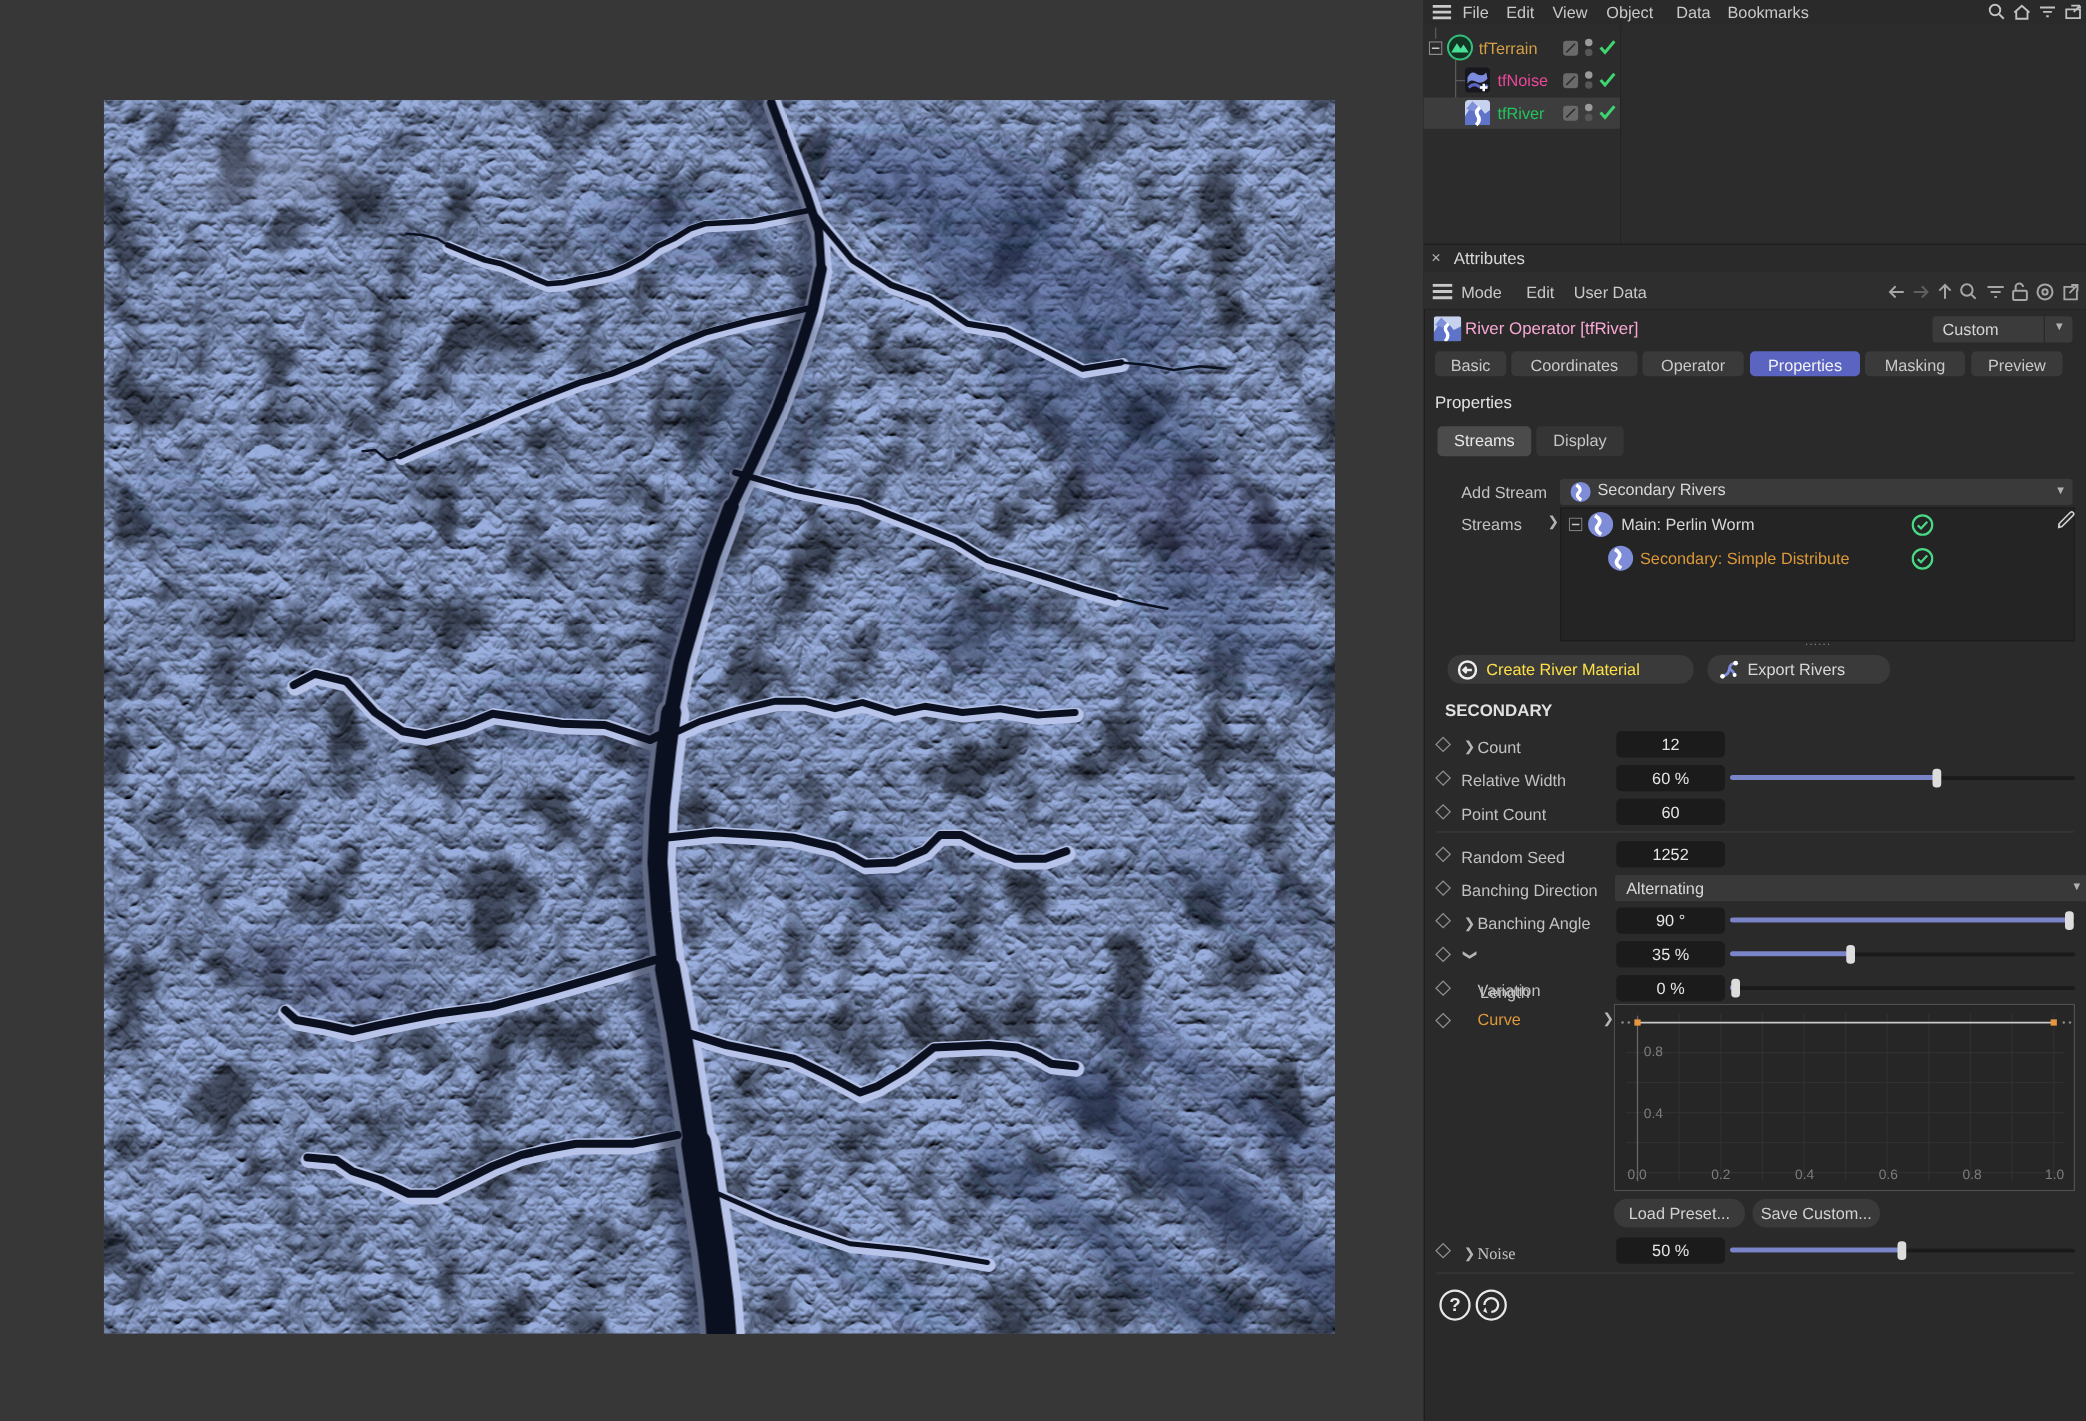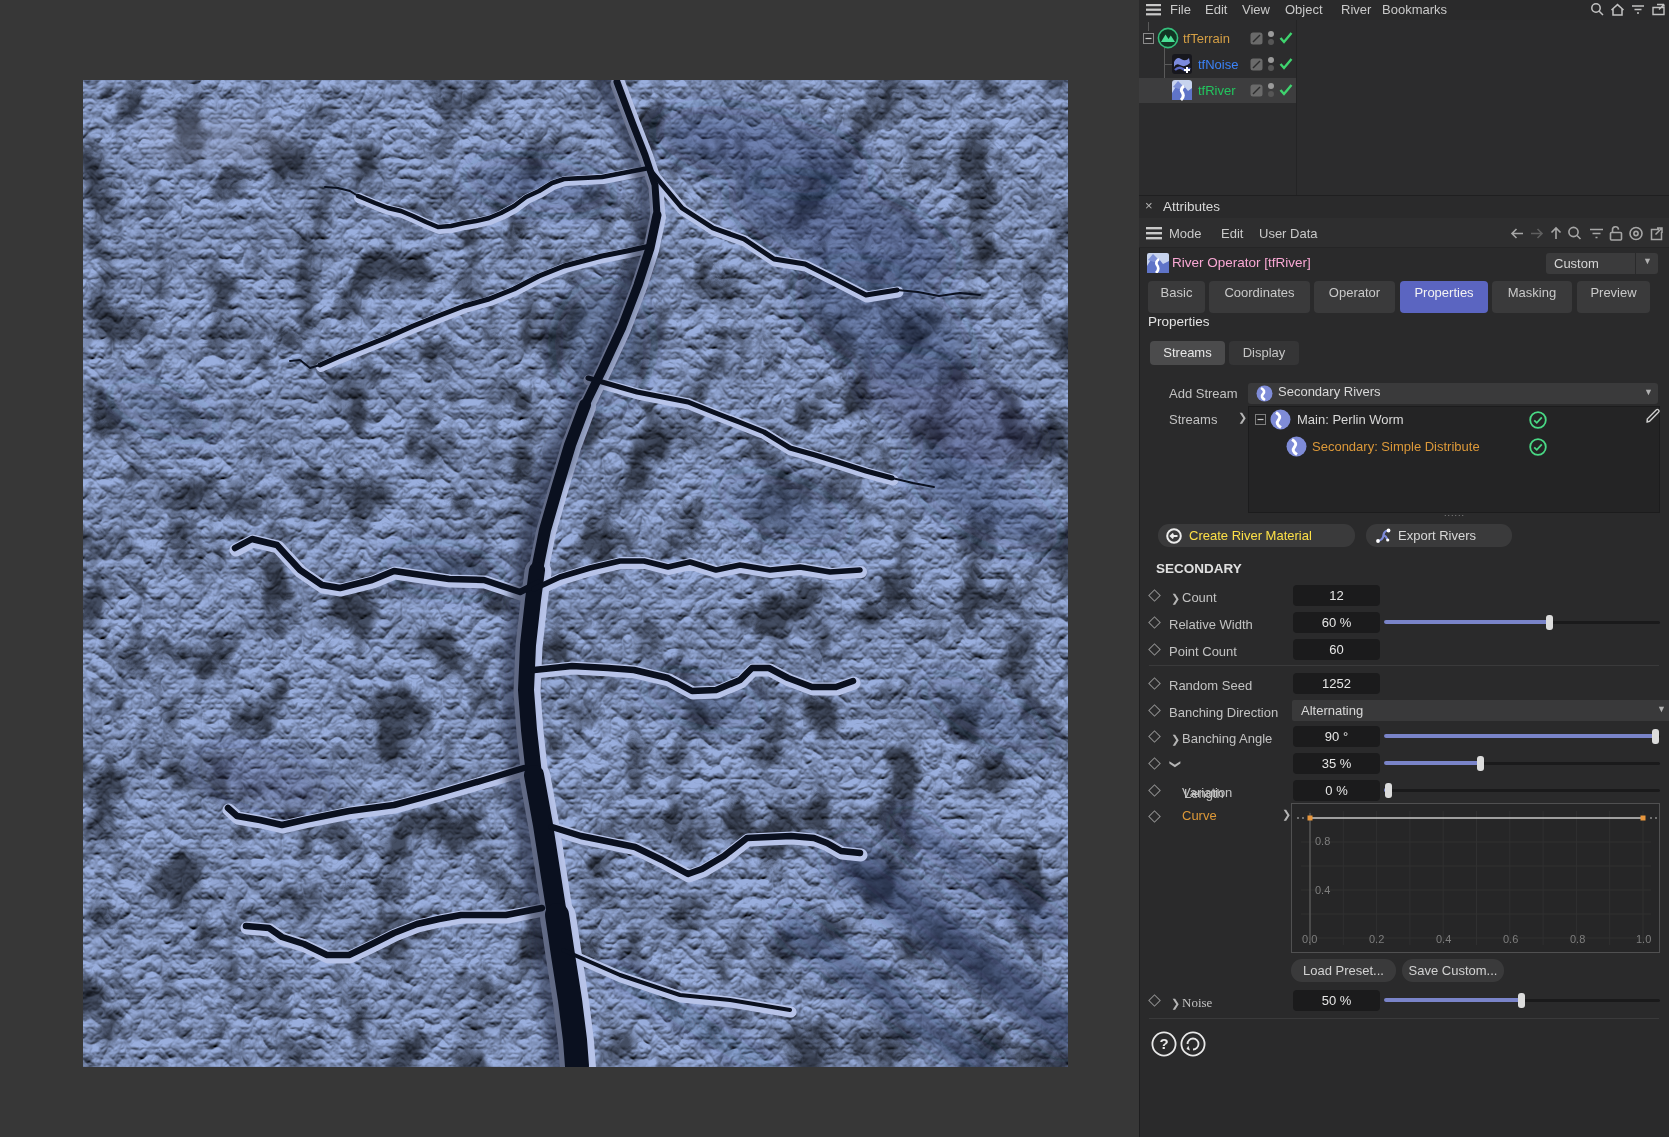--- a/index.html
+++ b/index.html
@@ -10,21 +10,21 @@
   .mtxt{color:#c9c9c9;font-size:13px;}
   .lbl{color:#c2c2c2;font-size:13px;line-height:20px;white-space:nowrap;}
   .vbox{position:absolute;width:87px;height:21px;background:#1b1b1c;border-radius:4px;
         color:#e6e6e6;font-size:13px;text-align:center;line-height:21px;}
   .slider{position:absolute;width:276px;height:21px;}
   .rail{position:absolute;left:0;top:9px;width:276px;height:3px;background:#1a1a1b;border-radius:2px;}
   .fill{position:absolute;left:0;top:8px;height:4px;background:#7a84c9;border-radius:2px;}
   .handle{position:absolute;top:3px;width:7px;height:15px;background:#dcdcdc;border-radius:3px;}
   .diamond{position:absolute;width:7px;height:7px;border:1.4px solid #909090;transform:rotate(45deg);}
   .exparrow{position:absolute;color:#b5b5b5;font-size:11px;line-height:20px;}
-  .tab{position:absolute;top:281px;height:32px;background:#3a3a3b;border-radius:4px;color:#c9c9c9;
+  .tab{position:absolute;top:281px;height:20px;background:#3a3a3b;border-radius:4px;color:#c9c9c9;
        font-size:13px;text-align:center;line-height:24px;}
   .pillbtn{position:absolute;height:23px;background:#3a3a3b;border-radius:11px;color:#d2d2d2;
        font-size:13px;line-height:23px;text-align:center;}
 </style>
 </head>
 <body>
 
 <svg class="abs" style="left:83px;top:80px;" width="985" height="987" viewBox="0 0 985 987">
   <defs>
     <filter id="rock" x="0" y="0" width="100%" height="100%">
@@ -144,21 +144,21 @@
     <g fill="#c9c9c9">
         <rect y="0" width="15" height="2.2"></rect>
         <rect y="4.6" width="15" height="2.2"></rect>
         <rect y="9.2" width="15" height="2.2"></rect>
       </g>
   </svg>
   <div class="abs mtxt" style="left:31px;top:2px;">File</div>
   <div class="abs mtxt" style="left:66px;top:2px;">Edit</div>
   <div class="abs mtxt" style="left:103px;top:2px;">View</div>
   <div class="abs mtxt" style="left:146px;top:2px;">Object</div>
-  <div class="abs mtxt" style="left:202px;top:2px;">River</div>
+  <div class="abs mtxt" style="left:202px;top:2px;">Data</div>
   <div class="abs mtxt" style="left:243px;top:2px;">Bookmarks</div>
   <svg class="abs" style="left:451px;top:2px;" width="76" height="15" viewBox="0 0 76 15">
     <g stroke="#c2c2c2" stroke-width="1.5" fill="none">
       <circle cx="6" cy="6" r="4.2"></circle>
         <path d="M9.2,9.2 L13,13"></path>
       <path d="M21.5,8 L27.5,2.6 L33.5,8 M23,7 L23,13 L32,13 L32,7"></path>
       <path d="M42,4 L54,4 M44.5,7.5 L51.5,7.5 M47,11 L49,11"></path>
       <path d="M63,5.5 L63,12.5 L74,12.5 L74,5.5 Z M67,2.5 L74,2.5 M74,2.5 L74,4.5 M74,2.5 L69,7.5" stroke-width="1.4"></path>
     </g>
   </svg>
@@ -194,21 +194,21 @@
   </svg>
 
   <svg class="abs" style="left:32px;top:53px;" width="22" height="22" viewBox="0 0 22 22">
     <rect x="1" y="1" width="20" height="20" rx="3" fill="#17171d"></rect>
     <path d="M3,9 Q6,3 10,6 Q15,9 18,5 L19,10 Q14,15 9,12 Q5,10 3,14 Z" fill="#7c8bdd"></path>
     <path d="M4,17 Q8,13 12,16 Q16,19 19,15" stroke="#5a68c4" stroke-width="2.4" fill="none"></path>
     <g stroke="#ffffff" stroke-width="2">
         <path d="M13,17 L19,17 M16,14 L16,20"></path>
       </g>
   </svg>
-  <div class="abs" style="left:59px;top:57px;color:#3b82f6;font-size:13px;">tfNoise</div>
+  <div class="abs" style="left:59px;top:57px;color:#ec4899;font-size:13px;">tfNoise</div>
   <svg class="abs" style="left:111px;top:58px;" width="13" height="13" viewBox="0 0 13 13">
     <rect x="0.5" y="0.5" width="12" height="12" rx="2.5" fill="#6a6a6a"></rect>
       <path d="M3,10 L10,3" stroke="#2c2c2d" stroke-width="1.4"></path>
   </svg>
   <div class="abs" style="left:129px;top:57px;width:6px;height:6px;border-radius:50%;background:#9b9b9b;"></div>
   <div class="abs" style="left:129px;top:65px;width:6px;height:6px;border-radius:50%;background:#565656;"></div>
   <svg class="abs" style="left:140px;top:57px;" width="14" height="13" viewBox="0 0 14 13">
     <path d="M1.5,7 L5,11 L12.5,2" stroke="#3fd46f" stroke-width="2.4" fill="none"></path>
   </svg>
 

